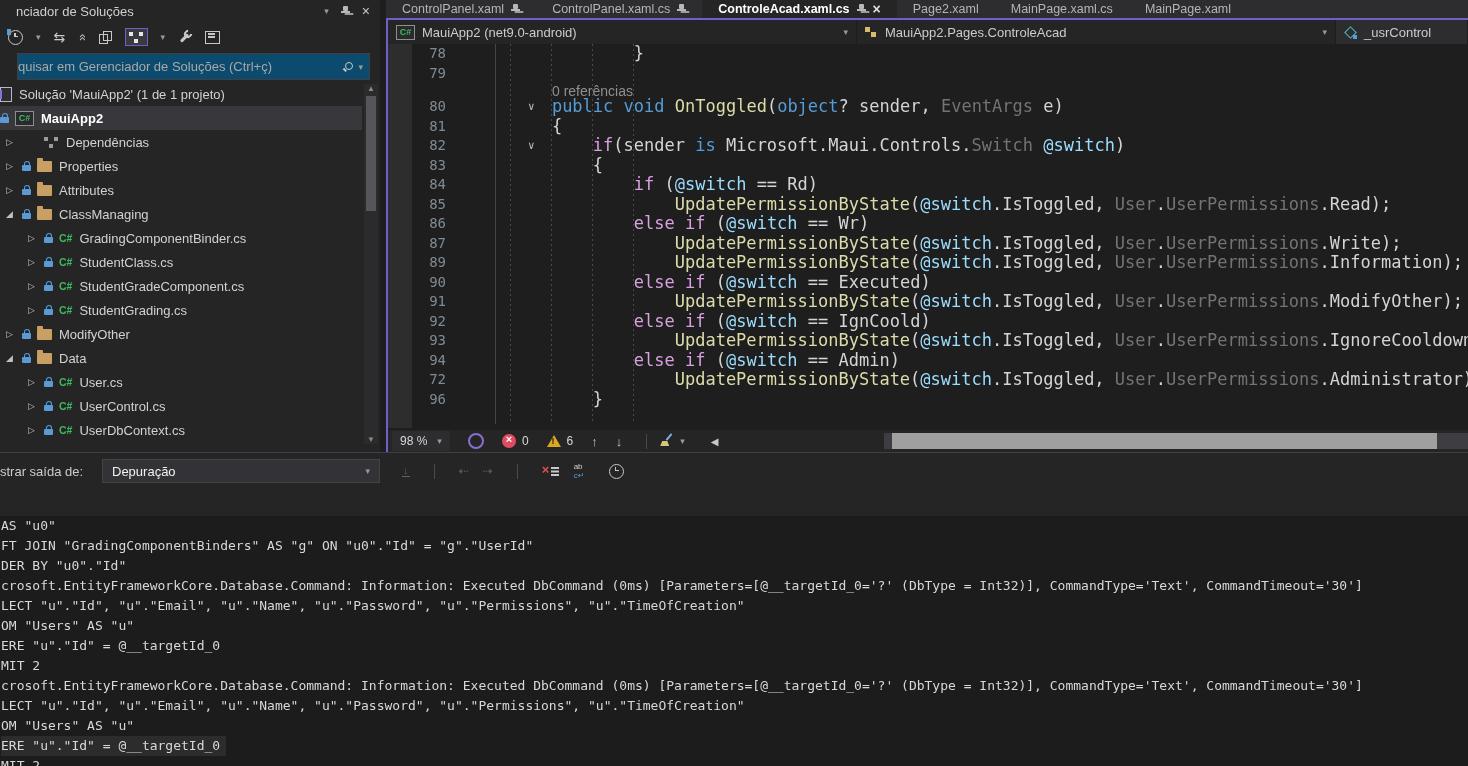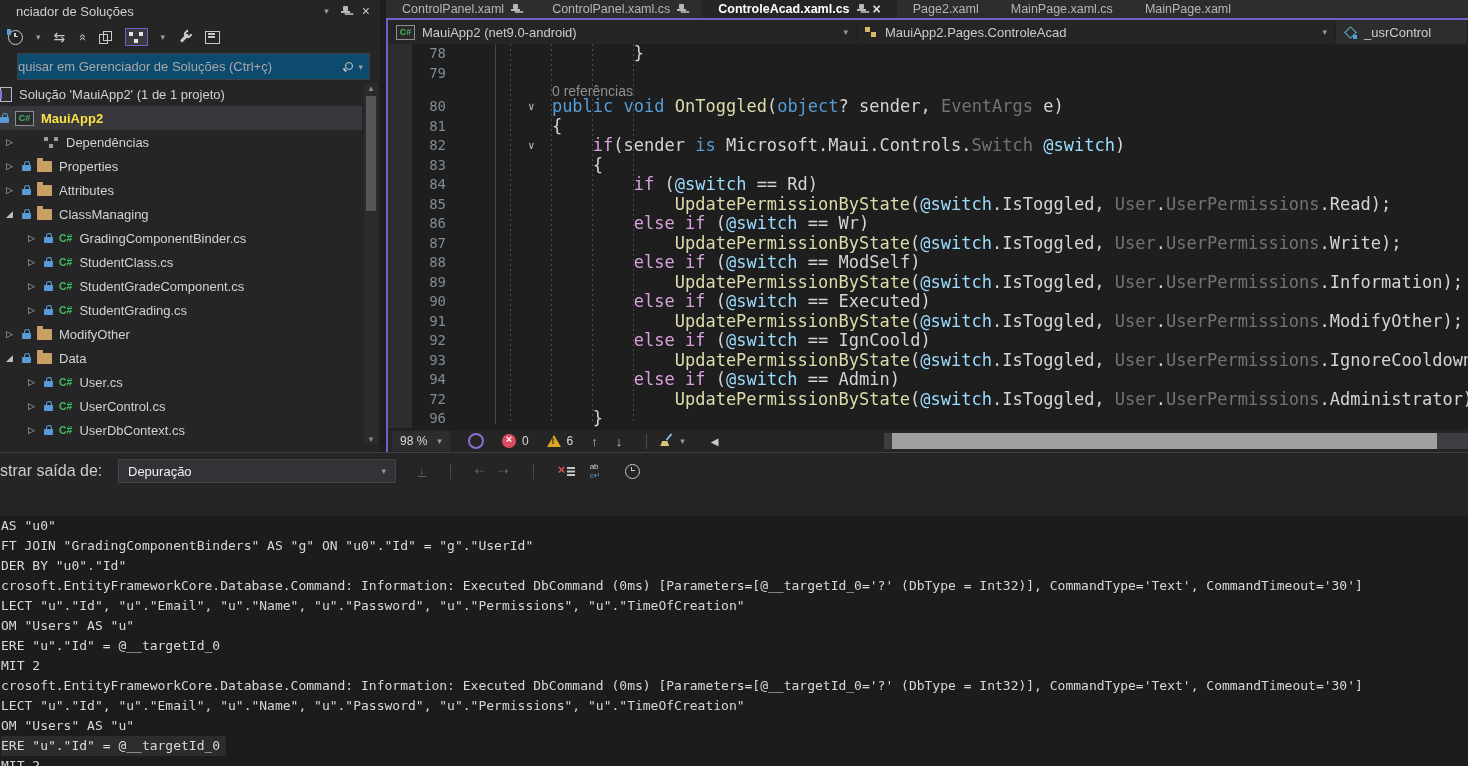--- a/index.html
+++ b/index.html
@@ -18,21 +18,21 @@
              display:flex;align-items:center;color:#a8a8a8;font-size:13px}
   .se-search .ph{flex:1;white-space:nowrap;overflow:hidden}
   .se-search .sicons{display:flex;align-items:center;gap:5px;margin-right:6px}
   .se-tree{position:absolute;left:0;top:82px;right:18px;bottom:6px;overflow:hidden}
   .trow{height:24px;display:flex;align-items:center;white-space:nowrap}
   .trow.ind0{}.trow.ind1{padding-left:6px}.trow.ind2{padding-left:28px}
   .trow.sel{background:#37373c}
   .exp{width:16px;color:#c0c0c0;font-size:9px}
   .lock-sp{width:16px}
   .tlabel{margin-left:7px;color:#d2d2d2}
-  .tlabel.b{font-weight:bold;color:#fde047}
+  .tlabel.b{font-weight:bold;color:#ffffff}
   .se-vscroll{position:absolute;right:2px;top:84px;width:14px;bottom:8px;background:#2b2b2e}
   .se-vscroll .thumb{position:absolute;left:2px;right:2px;top:12px;height:115px;background:#55555a}
   .se-vscroll .ar{position:absolute;left:0;right:0;text-align:center;font-size:8px;color:#8a8a8a}
   .se-vscroll .up{top:0}.se-vscroll .dn{bottom:0}
 
   
   .i-lock{position:relative;display:inline-block;width:9px;height:11px;flex:0 0 9px}
   .i-lock::before{content:"";position:absolute;left:2px;top:0;width:4px;height:5px;
      border:1.5px solid #5b9bd5;border-bottom:none;border-radius:3px 3px 0 0}
   .i-lock::after{content:"";position:absolute;left:0;top:4.5px;width:9px;height:6px;background:#5b9bd5;border-radius:1px}
@@ -125,21 +125,21 @@
   .es-item{display:flex;align-items:center;gap:6px;margin-left:18px}
   .sep{width:1px;height:15px;background:#4a4a4a;margin:0 10px}
   .hs-track{position:absolute;left:496px;right:0;top:3px;height:16px;background:#3e3e42}
   .hs-thumb{position:absolute;left:8px;width:545px;top:0;height:16px;background:#a0a0a0}
   .arrow-g{color:#c8c8c8;font-size:13px}
 
   
   .output{position:absolute;left:0;top:452px;width:1468px;height:314px;background:#252526;border-top:1px solid #3f3f46;box-sizing:border-box}
   .out-title{padding:6px 0 0 2px;font-size:13px;color:#c0c0c0}
   .out-toolbar{display:flex;align-items:center;height:30px;margin-top:3px}
-  .out-label{width:118px;font-size:16px;color:#ccc;white-space:nowrap;overflow:hidden}
+  .out-label{width:102px;font-size:13px;color:#ccc;white-space:nowrap;overflow:hidden}
   .out-combo{width:258px;height:22px;background:#333337;border:1px solid #434346;display:flex;align-items:center;
              padding:0 9px;font-size:13px;color:#f0f0f0}
   .out-combo .caret{margin-left:auto}
   .ot-icons{display:flex;align-items:center;margin-left:22px;gap:14px}
   .out-text{position:absolute;left:0;top:63px;right:0;bottom:0;background:#1c1c1c;overflow:hidden;
             font-family:"DejaVu Sans Mono",monospace;font-size:13px;line-height:20px;color:#d8d8d8;padding-left:1px}
   .oline{white-space:pre;height:20px}
   .oline.hl{background:rgba(255,255,255,0.07);display:inline-block;min-width:0;padding-right:6px}
   .hlwrap{height:20px}
 </style>
@@ -360,24 +360,20 @@
               <span class="ln">85</span>
               <span class="ct"><span class="tok-pl">                    </span><span class="tok-m">UpdatePermissionByState</span><span class="tok-pl">(</span><span class="tok-var">@switch</span><span class="tok-pl">.IsToggled, </span><span class="tok-ty">User</span><span class="tok-pl">.</span><span class="tok-ty">UserPermissions</span><span class="tok-pl">.Read);</span></span>
             </div>
             <div class="cl">
               <span class="ln">86</span>
               <span class="ct"><span class="tok-pl">                </span><span class="tok-ctl">else</span><span class="tok-pl"> </span><span class="tok-ctl">if</span><span class="tok-pl"> (</span><span class="tok-var">@switch</span><span class="tok-pl"> == Wr)</span></span>
             </div>
             <div class="cl">
               <span class="ln">87</span>
               <span class="ct"><span class="tok-pl">                    </span><span class="tok-m">UpdatePermissionByState</span><span class="tok-pl">(</span><span class="tok-var">@switch</span><span class="tok-pl">.IsToggled, </span><span class="tok-ty">User</span><span class="tok-pl">.</span><span class="tok-ty">UserPermissions</span><span class="tok-pl">.Write);</span></span>
-            </div>
-            <div class="cl">
-              <span class="ln">88</span>
-              <span class="ct"><span class="tok-pl">                </span><span class="tok-ctl">else</span><span class="tok-pl"> </span><span class="tok-ctl">if</span><span class="tok-pl"> (</span><span class="tok-var">@switch</span><span class="tok-pl"> == ModSelf)</span></span>
             </div>
             <div class="cl">
               <span class="ln">89</span>
               <span class="ct"><span class="tok-pl">                    </span><span class="tok-m">UpdatePermissionByState</span><span class="tok-pl">(</span><span class="tok-var">@switch</span><span class="tok-pl">.IsToggled, </span><span class="tok-ty">User</span><span class="tok-pl">.</span><span class="tok-ty">UserPermissions</span><span class="tok-pl">.Information);</span></span>
             </div>
             <div class="cl">
               <span class="ln">90</span>
               <span class="ct"><span class="tok-pl">                </span><span class="tok-ctl">else</span><span class="tok-pl"> </span><span class="tok-ctl">if</span><span class="tok-pl"> (</span><span class="tok-var">@switch</span><span class="tok-pl"> == Executed)</span></span>
             </div>
             <div class="cl">

